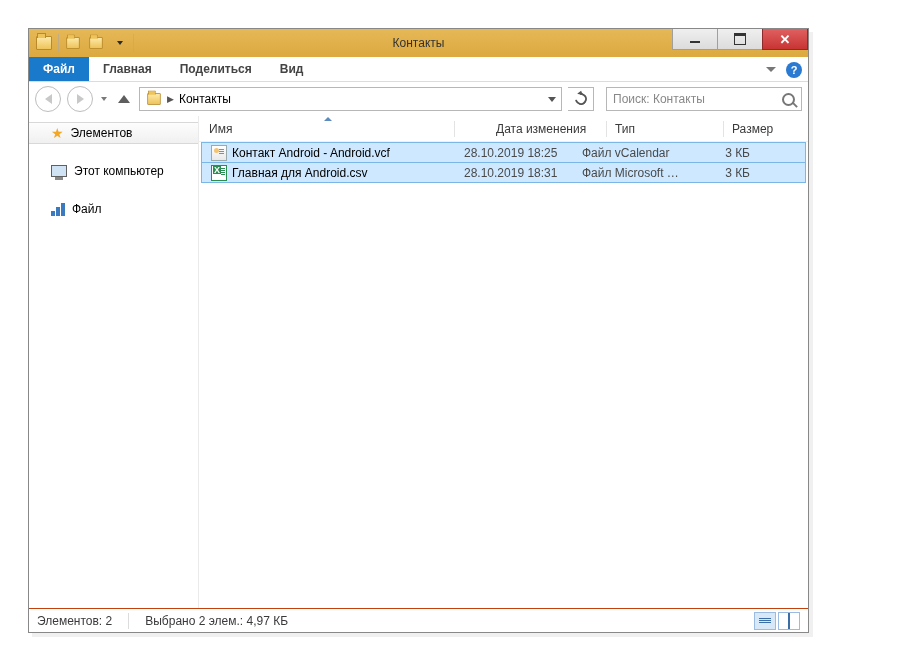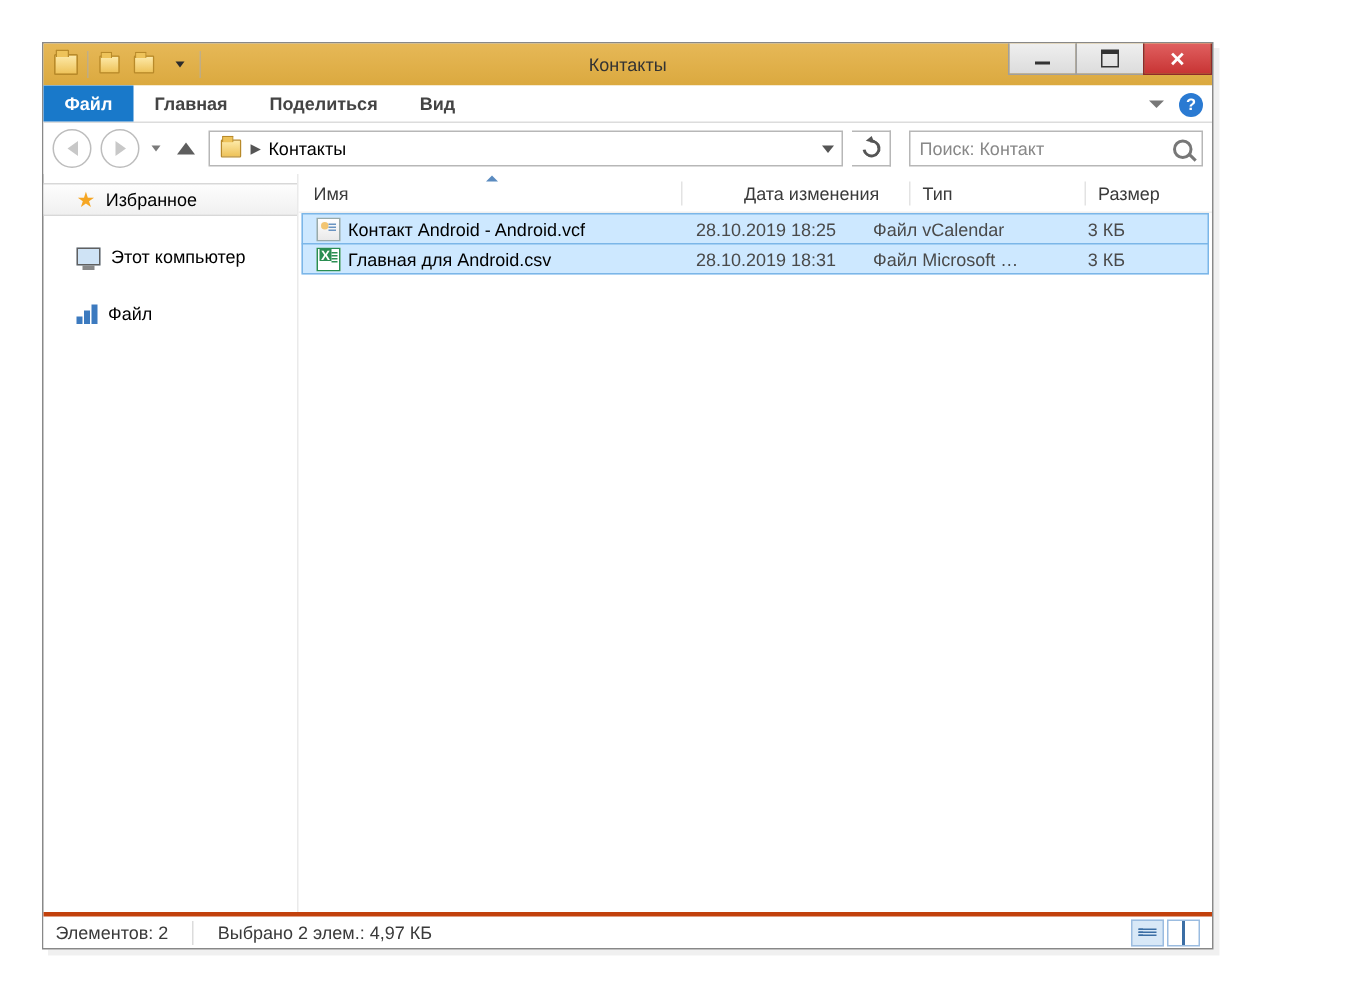--- a/index.html
+++ b/index.html
@@ -79,21 +79,21 @@
   .fc-name{width:253px;display:flex;align-items:center;gap:5px;}
   .fc-date{width:118px;color:#4a4a4a;} .fc-type{width:116px;color:#4a4a4a;} .fc-size{width:68px;text-align:right;color:#4a4a4a;}
   .fico{width:16px;height:16px;flex:0 0 16px;}
   .fico.vcf{background:linear-gradient(#fff,#e9e9e9);border:1px solid #9aa;position:relative;}
   .fico.vcf::before{content:"";position:absolute;left:2px;top:2px;width:5px;height:5px;background:#f2c572;border-radius:50%;}
   .fico.vcf::after{content:"";position:absolute;right:2px;top:3px;width:5px;height:1px;background:#6a94c2;box-shadow:0 2px 0 #6a94c2,0 4px 0 #6a94c2;}
   .fico.csv{background:#fff;border:1px solid #2a8e52;position:relative;}
   .fico.csv::before{content:"X";position:absolute;left:1px;top:0;font-size:9px;font-weight:bold;color:#fff;background:#2a8e52;width:8px;height:8px;line-height:8px;text-align:center;}
   .fico.csv::after{content:"";position:absolute;right:1px;top:2px;width:4px;height:1px;background:#2a8e52;box-shadow:0 2px 0 #2a8e52,0 4px 0 #2a8e52,0 6px 0 #2a8e52;}
 
-  .status-bar { height:24px; border-top:3px solid #c2410c; display:flex; align-items:center; font-size:12px; color:#3a3a3a; padding:0 8px; gap:16px; position:absolute; left:0; right:0; bottom:0; background:#fff;}
+  .status-bar { height:24px; border-top:1px solid #c2410c; display:flex; align-items:center; font-size:12px; color:#3a3a3a; padding:0 8px; gap:16px; position:absolute; left:0; right:0; bottom:0; background:#fff;}
   .view-btns{margin-left:auto;display:flex;gap:2px;}
   .vb{width:22px;height:18px;border:1px solid #9bbce0;display:flex;align-items:center;justify-content:center;}
   .vb.active{background:#d8e8f7;}
   .vb-det{display:flex;flex-direction:column;gap:1px;} .vb-det div{width:12px;height:1px;background:#3b6ea5;border-left:3px solid #3b6ea5;}
   .vb-thumb::after{content:"";width:10px;height:8px;border:1px solid #3b6ea5;background:linear-gradient(#9ec5e8,#fff);}
   .status-sep{width:1px;height:16px;background:#dcdcdc;}
 </style>
 </head>
 <body>
 
@@ -149,30 +149,30 @@
         <span>Контакты</span>
       </div>
       <div class="addr-right">
         <div class="addr-dd"></div>
       </div>
     </div>
     <div class="refresh-btn">
         <div class="refresh-ico"></div>
       </div>
     <div class="search-box">
-      <span>Поиск: Контакт</span>
+      <span>Поиск: Контакты</span>
       <div class="mag"></div>
     </div>
   </div>
 
   <div class="body-split">
     <div class="nav-pane">
       <div class="np-item active">
         <span class="star-ico">★</span>
-        <span>Избранное</span>
+        <span>Элементов</span>
       </div>
       <div class="np-gap"></div>
       <div class="np-item">
         <span class="pc-ico"></span>
         <span>Этот компьютер</span>
       </div>
       <div class="np-gap"></div>
       <div class="np-item">
         <span class="net-ico">
             <span class="bar b1"></span>

